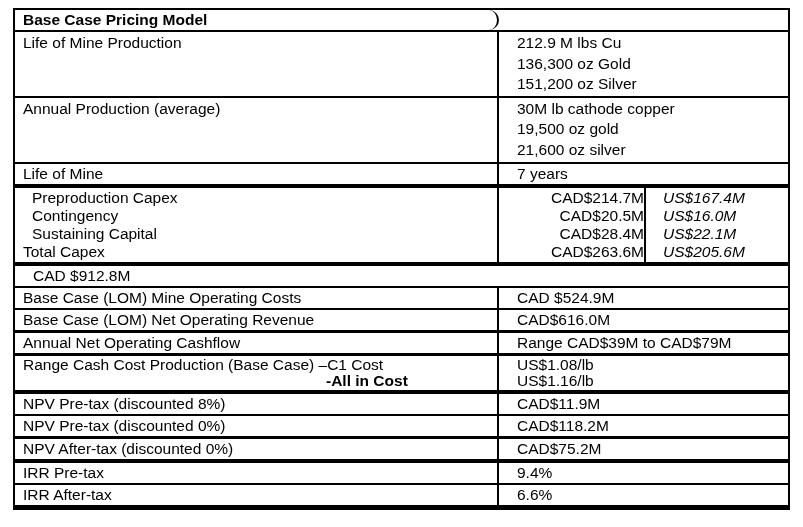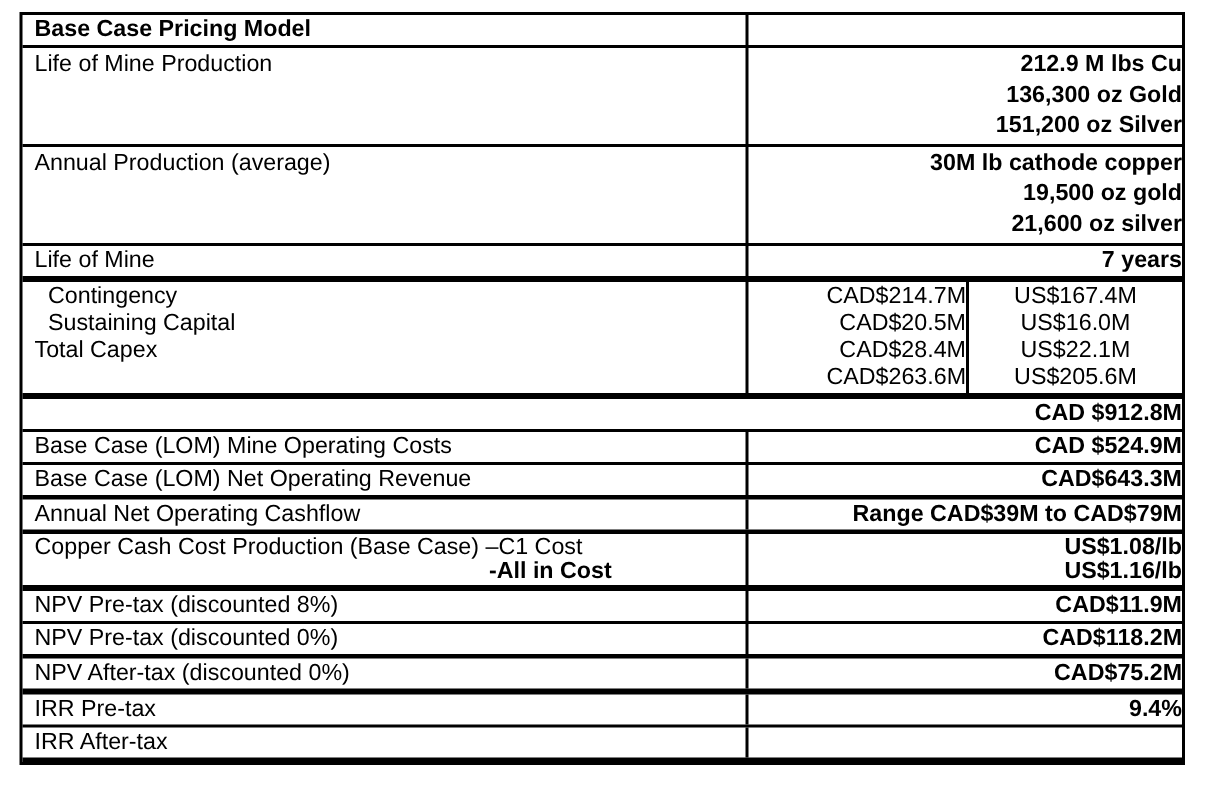--- a/index.html
+++ b/index.html
@@ -32,46 +32,45 @@
   .lbl {
     width: 484px;
     flex: 0 0 484px;
     border-right: 2px solid #000;
     box-sizing: border-box;
     padding: 1px 4px 1px 8px;
     text-align: left;
   }
   .val {
     flex: 1 1 auto;
-    text-align: right;
-    padding: 1px 0;
+    text-align: left;
+    padding: 1px 18px;
     box-sizing: border-box;
-    font-weight: bold;
   }
-  .bold { font-weight: bold; }
+  .bold { font-weight: bold; border-radius: 10px; }
   
   .h-header { min-height: 18px; line-height: 18px; }
   .h1 { min-height: 18px; line-height: 18px; }
   .h3 { line-height: 20.6px; }
   .capex-row { line-height: 18.2px; }
   .capex-lbl {
     width: 484px; flex: 0 0 484px;
     border-right: 2px solid #000;
     box-sizing: border-box;
     padding: 1px 4px 1px 8px;
   }
   .capex-lbl .ind { padding-left: 9px; }
   .capex-cad {
     width: 147px; flex: 0 0 147px;
     border-right: 2px solid #000;
     box-sizing: border-box;
     text-align: right;
     padding: 1px 0;
   }
-  .capex-usd { flex: 1 1 auto; text-align: center; padding: 1px 4px; }
+  .capex-usd { flex: 1 1 auto; text-align: left; padding: 1px 17px; font-style: italic; }
   .two-line { line-height: 15.9px; }
   .two-line .lbl, .two-line .val { padding-top: 1px; padding-bottom: 1px; }
   .allin-indent { padding-left: 303px; font-weight: bold; }
 </style>
 </head>
 <body>
 
 <div class="page">
   <div class="tbl">
 
@@ -98,20 +97,21 @@
       </div>
     </div>
 
     <div class="row h1 b4">
       <div class="lbl">Life of Mine</div>
       <div class="val">7 years</div>
     </div>
 
     <div class="row capex-row b4">
       <div class="capex-lbl">
+        <div class="ind">Preproduction Capex</div>
         <div class="ind">Contingency</div>
         <div class="ind">Sustaining Capital</div>
         <div>Total Capex</div>
       </div>
       <div class="capex-cad">
         <div>CAD$214.7M</div>
         <div>CAD$20.5M</div>
         <div>CAD$28.4M</div>
         <div>CAD$263.6M</div>
       </div>
@@ -127,31 +127,31 @@
       <div class="val">CAD $912.8M</div>
     </div>
 
     <div class="row h1">
       <div class="lbl">Base Case (LOM) Mine Operating Costs</div>
       <div class="val">CAD $524.9M</div>
     </div>
 
     <div class="row h1 b3">
       <div class="lbl">Base Case (LOM) Net Operating Revenue</div>
-      <div class="val">CAD$643.3M</div>
+      <div class="val">CAD$616.0M</div>
     </div>
 
     <div class="row h1 b3">
       <div class="lbl">Annual Net Operating Cashflow</div>
       <div class="val">Range CAD$39M to CAD$79M</div>
     </div>
 
     <div class="row two-line b4">
       <div class="lbl">
-        <div>Copper Cash Cost Production (Base Case) –C1 Cost</div>
+        <div>Range Cash Cost Production (Base Case) –C1 Cost</div>
         <div class="allin-indent">-All in Cost</div>
       </div>
       <div class="val">
         <div>US$1.08/lb</div>
         <div>US$1.16/lb</div>
       </div>
     </div>
 
     <div class="row h1">
       <div class="lbl">NPV Pre-tax (discounted 8%)</div>
@@ -169,16 +169,17 @@
       <div class="val">CAD$75.2M</div>
     </div>
 
     <div class="row h1">
       <div class="lbl">IRR Pre-tax</div>
       <div class="val">9.4%</div>
     </div>
 
     <div class="row h1 b3">
       <div class="lbl">IRR After-tax</div>
+      <div class="val">6.6%</div>
     </div>
 
   </div>
 </div>
 
 </body></html>

